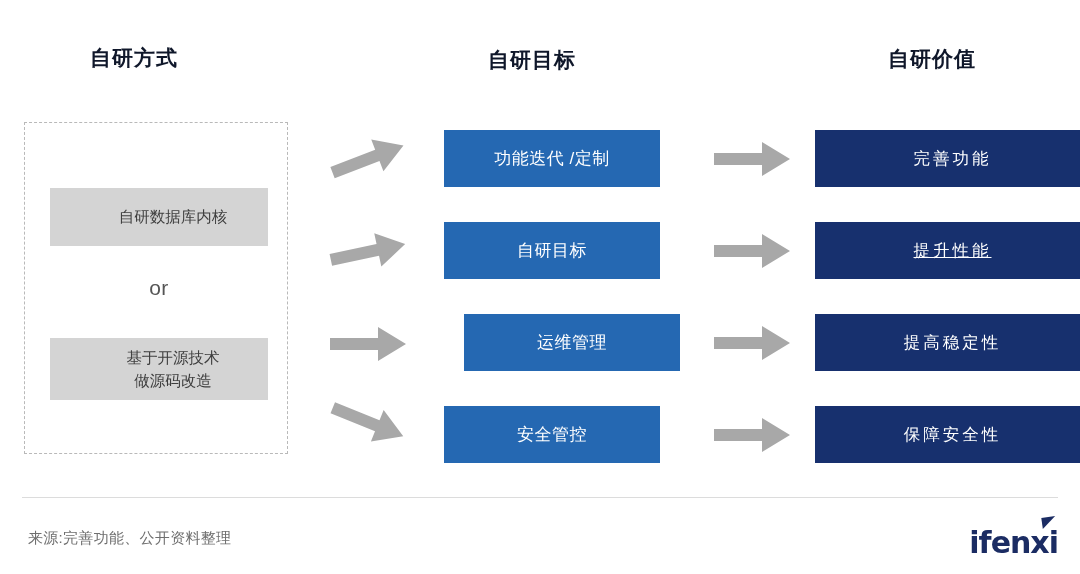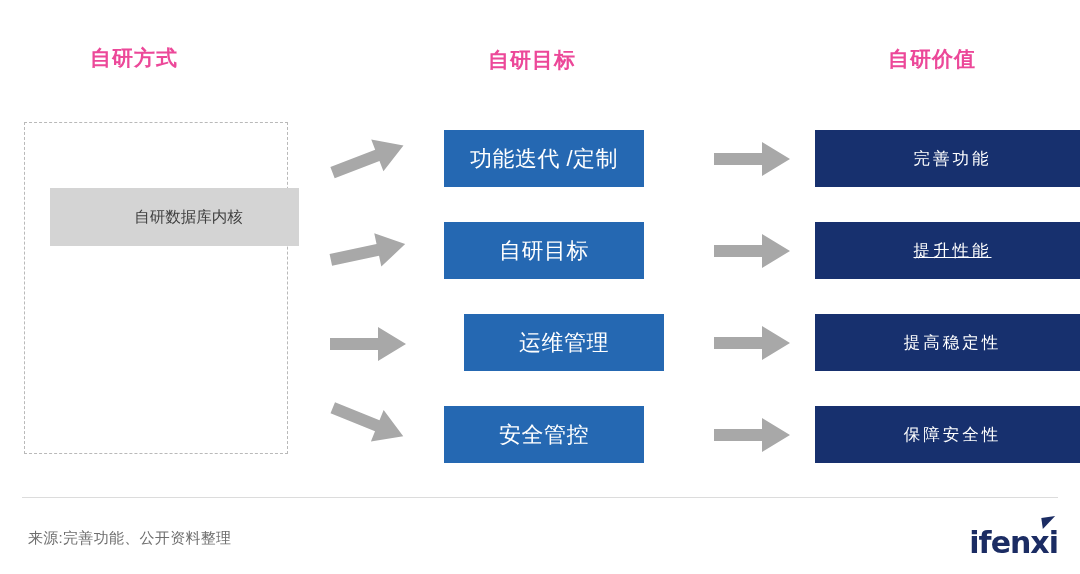--- a/index.html
+++ b/index.html
@@ -19,42 +19,42 @@
     position: relative;
     width: 1080px;
     height: 574px;
   }
 
   
   .col-header {
     position: absolute;
     font-size: 21px;
     font-weight: bold;
-    color: #ec4899;
+    color: #0f172a;
     letter-spacing: 1px;
     white-space: nowrap;
   }
   #hdr-method { left: 90px;  top: 44px; }
   #hdr-goal   { left: 488px; top: 46px; }
   #hdr-value  { left: 888px; top: 45px; }
 
   
   .dashed-box {
     position: absolute;
     left: 24px;
     top: 122px;
     width: 264px;
     height: 332px;
     border: 1px dashed #b9b9b9;
     box-sizing: border-box;
   }
   .gray-box {
     position: absolute;
     left: 50px;
-    width: 249px;
+    width: 218px;
     background: #d4d4d4;
     color: #3e3e3e;
     font-size: 15.5px;
     display: flex;
     align-items: center;
     justify-content: center;
     text-align: center;
     line-height: 1.5;
     box-sizing: border-box;
     padding-left: 28px;
@@ -69,25 +69,25 @@
     text-align: center;
     font-size: 21px;
     color: #555555;
     letter-spacing: 0.5px;
   }
 
   
   .blue-box {
     position: absolute;
     left: 444px;
-    width: 200px;
+    width: 216px;
     height: 57px;
     background: #2568b2;
     color: #ffffff;
-    font-size: 22px;
+    font-size: 17px;
     display: flex;
     align-items: center;
     justify-content: center;
     text-align: center;
     letter-spacing: 0.5px;
     box-sizing: border-box;
   }
 
   
   .navy-box {
@@ -165,21 +165,26 @@
 <div class="canvas">
 
   <div class="col-header" id="hdr-method">自研方式</div>
   <div class="col-header" id="hdr-goal">自研目标</div>
   <div class="col-header" id="hdr-value">自研价值</div>
 
   <div class="dashed-box"></div>
 
   <div class="gray-box" id="gray-kernel">自研数据库内核</div>
 
-
+  <div class="or-label">or</div>
+
+  <div class="gray-box" id="gray-opensource">
+      <span style="white-space:pre-line">基于开源技术
+做源码改造</span>
+    </div>
 
   <div class="arrow" style="left:326px; top:137px;">
     <svg viewBox="0 0 84 44" xmlns="http://www.w3.org/2000/svg">
       <g transform="rotate(-21 42 22)">
         <polygon points="4,16 52,16 52,5 80,22 52,39 52,28 4,28" fill="#a8a8a8"></polygon>
       </g>
     </svg>
   </div>
 
   <div class="arrow" style="left:326px; top:230px;">

